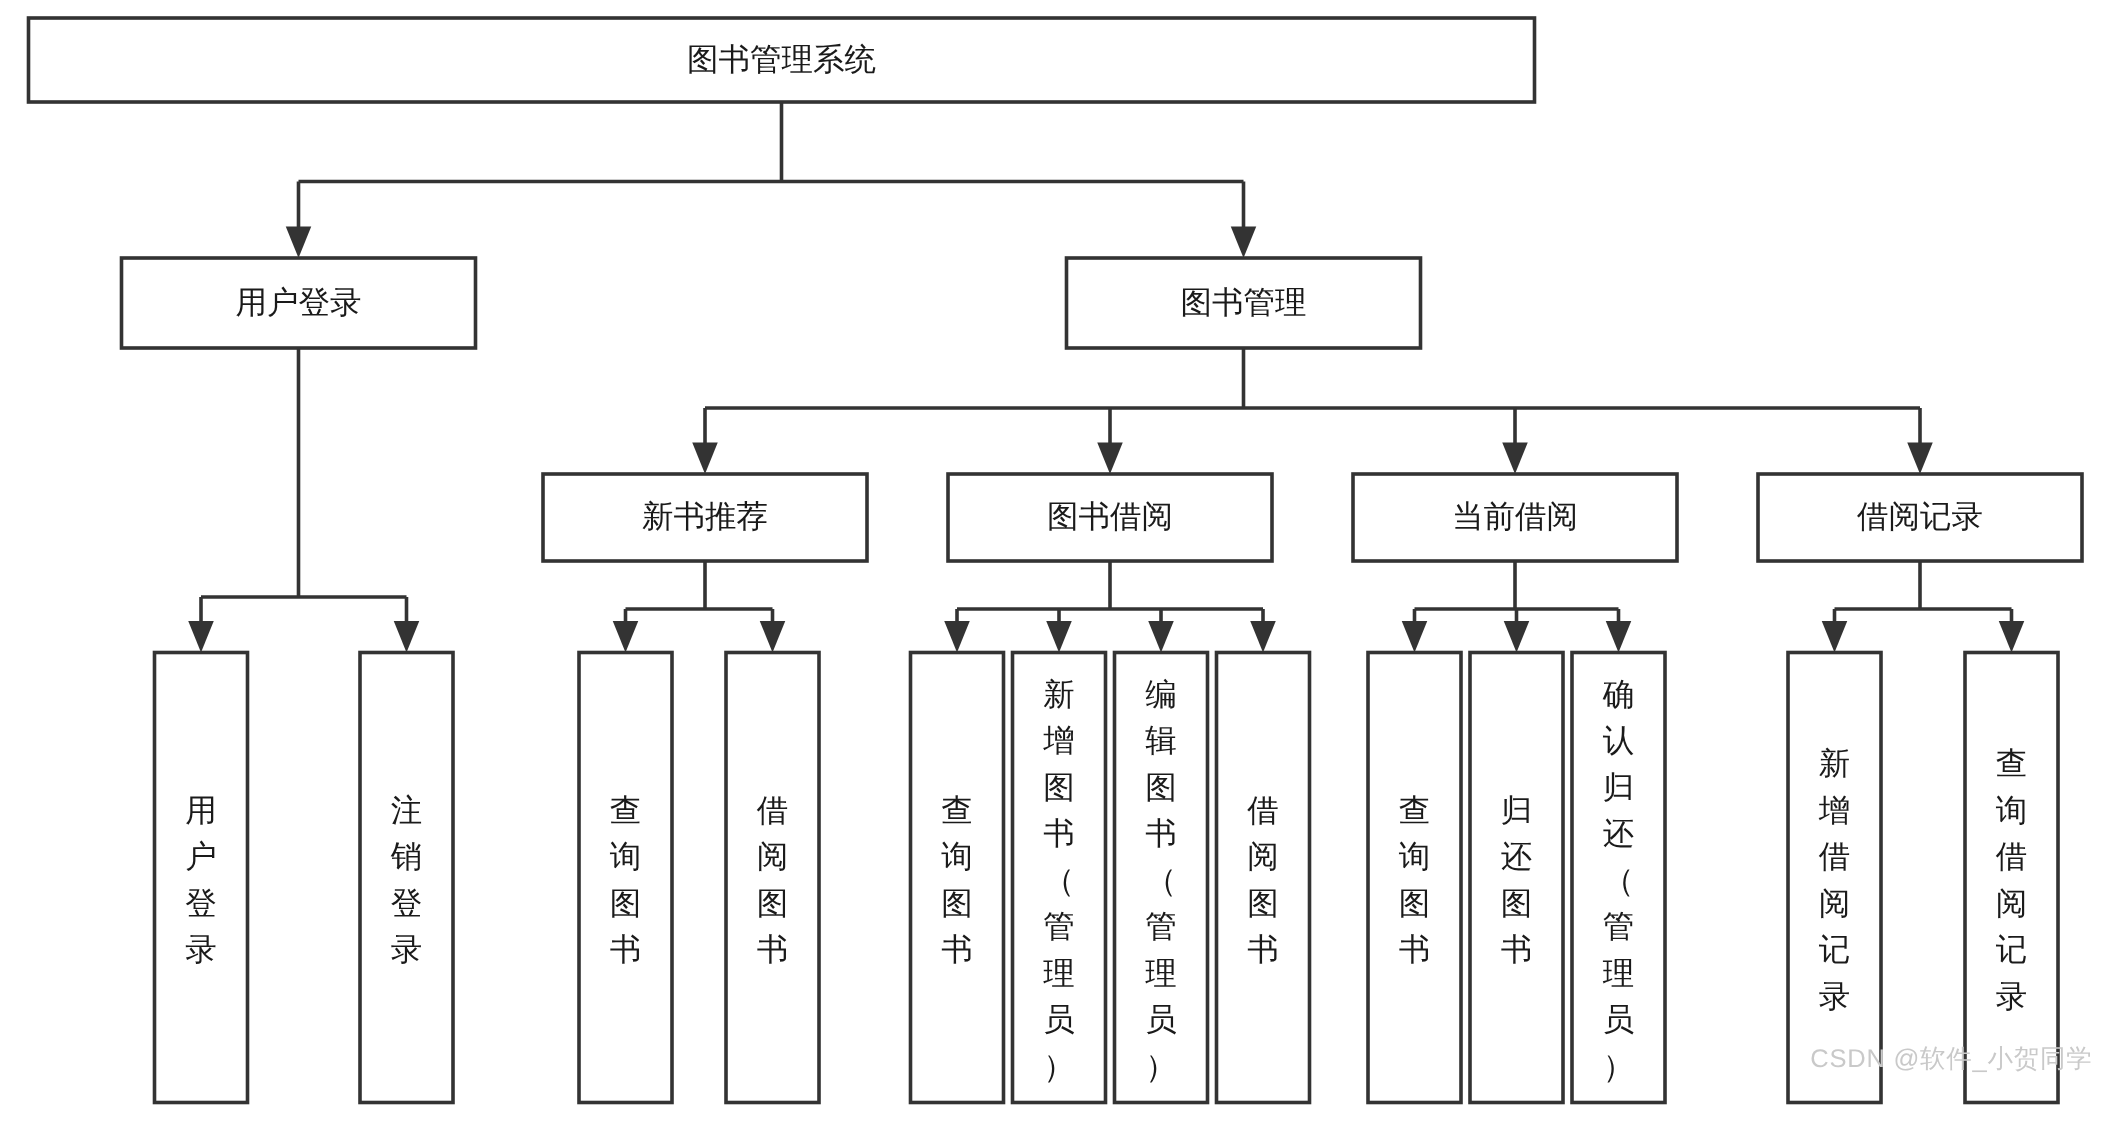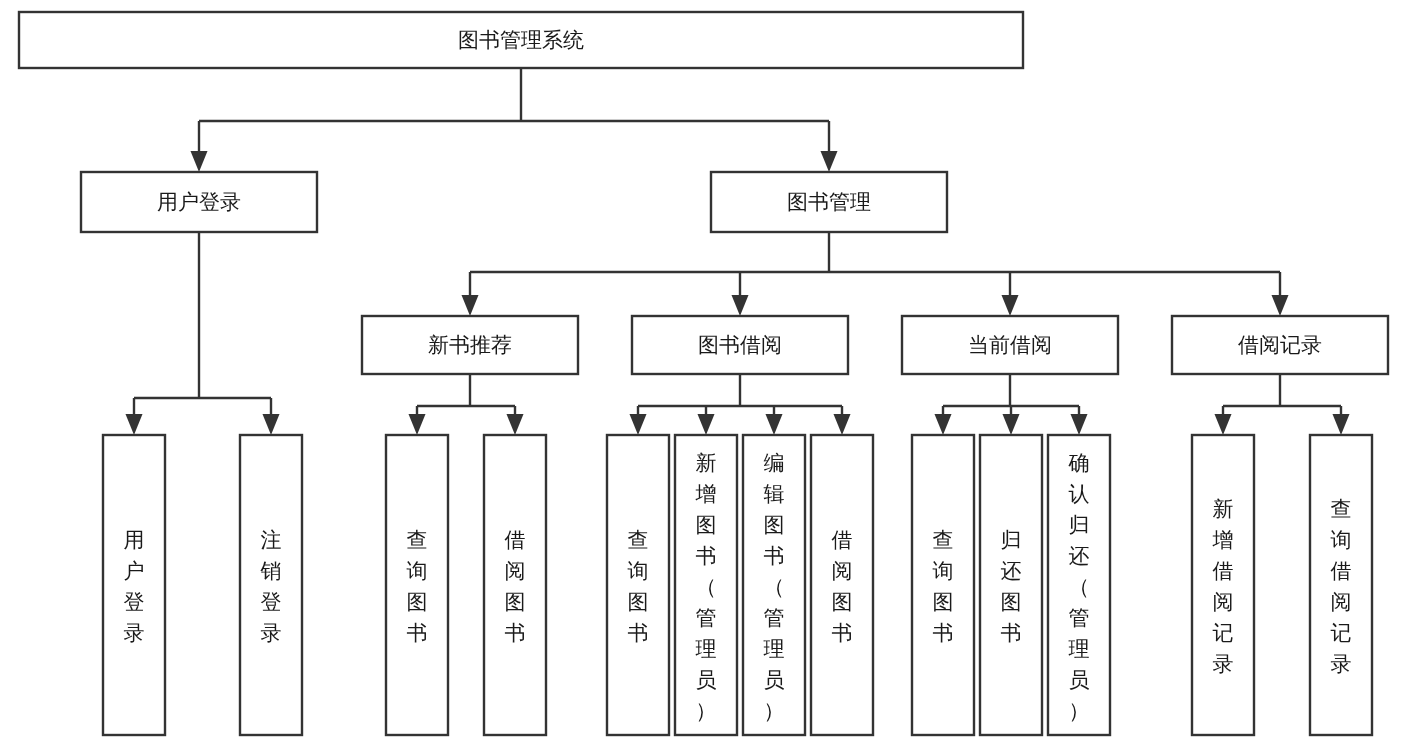--- a/index.html
+++ b/index.html
@@ -214,13 +214,14 @@
         <g>
           <rect x="1192" y="435" width="62" height="300" class="node-box"></rect>
           <text x="1223" y="516.18" class="node-label-v"><tspan x="1223" dy="0">新</tspan><tspan x="1223" dy="31">增</tspan><tspan x="1223" dy="31">借</tspan><tspan x="1223" dy="31">阅</tspan><tspan x="1223" dy="31">记</tspan><tspan x="1223" dy="31">录</tspan></text>
         </g>
         <g>
           <rect x="1310" y="435" width="62" height="300" class="node-box"></rect>
           <text x="1341" y="516.18" class="node-label-v"><tspan x="1341" dy="0">查</tspan><tspan x="1341" dy="31">询</tspan><tspan x="1341" dy="31">借</tspan><tspan x="1341" dy="31">阅</tspan><tspan x="1341" dy="31">记</tspan><tspan x="1341" dy="31">录</tspan></text>
         </g>
       </g>
   </svg>
+  <div class="watermark">CSDN @软件_小贺同学</div>
 </div>
 
 </body></html>

